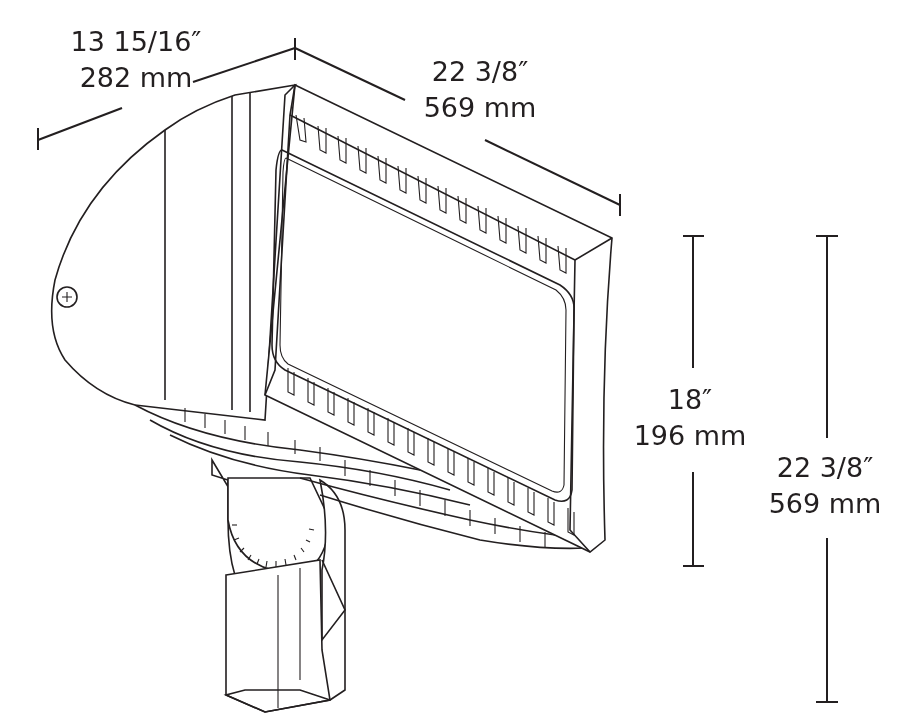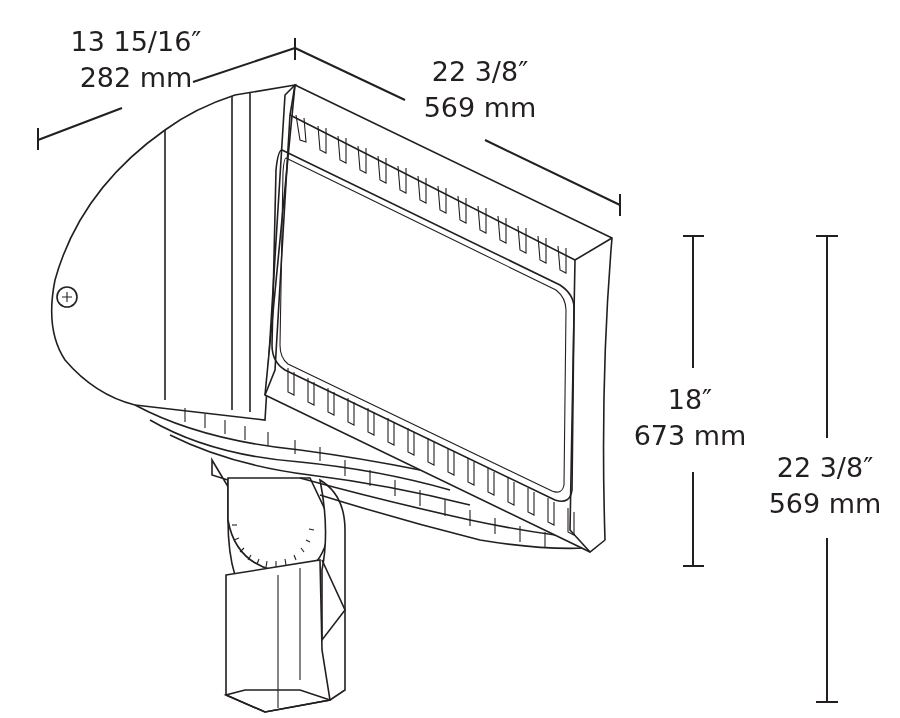--- a/index.html
+++ b/index.html
@@ -157,18 +157,18 @@
 <div class="lbl" id="lbl-depth">
   <span>13 15/16″</span>
   <span>282 mm</span>
 </div>
 <div class="lbl" id="lbl-width">
   <span>22 3/8″</span>
   <span>569 mm</span>
 </div>
 <div class="lbl" id="lbl-height">
   <span>18″</span>
-  <span>673 mm</span>
+  <span>196 mm</span>
 </div>
 <div class="lbl" id="lbl-overall">
   <span>22 3/8″</span>
   <span>569 mm</span>
 </div>
 
 </body></html>

